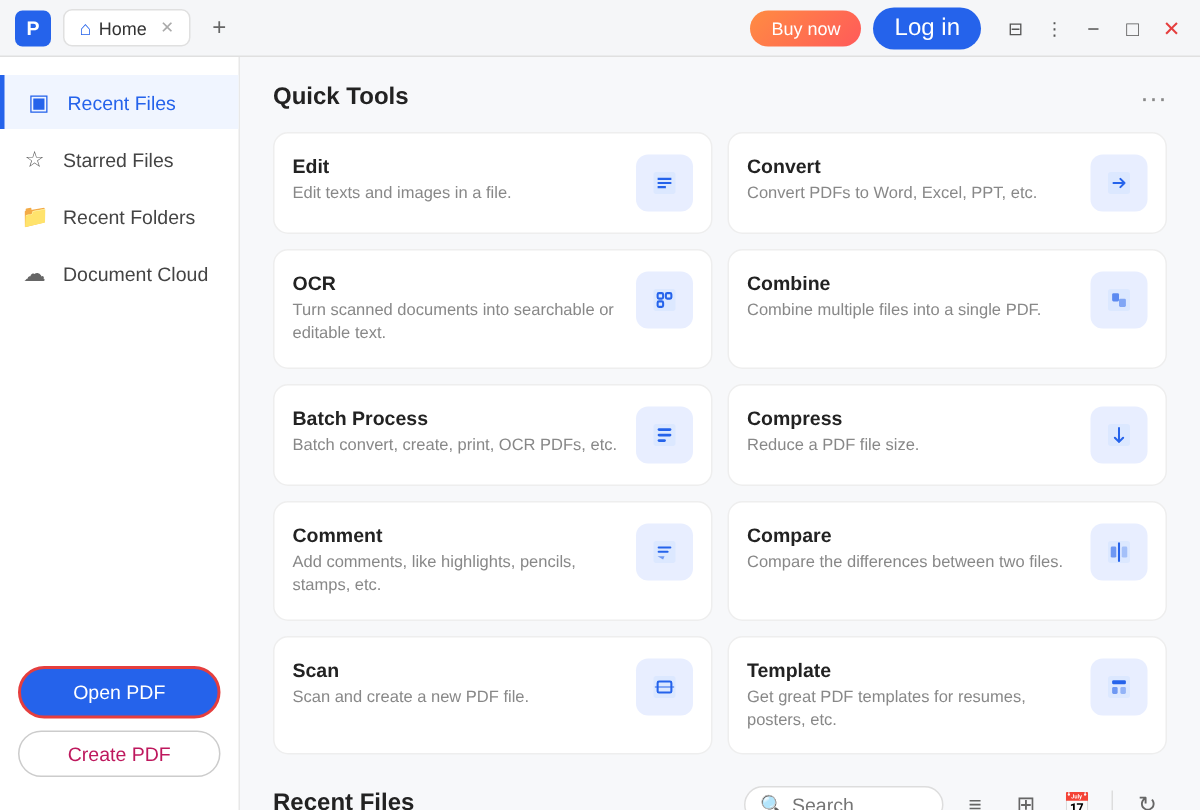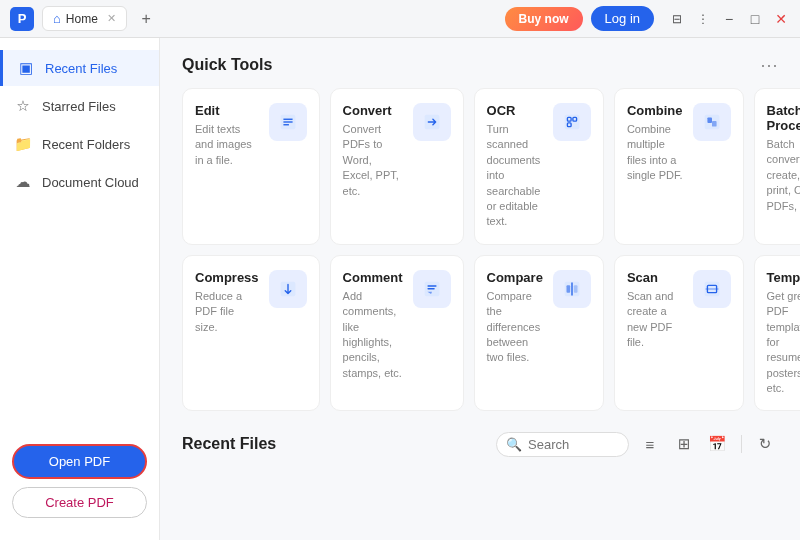--- a/index.html
+++ b/index.html
@@ -40,28 +40,28 @@
     }
     .titlebar-right {
       margin-left: auto;
       display: flex; align-items: center; gap: 8px;
     }
     .btn-buynow {
       background: linear-gradient(135deg, #ff8c42, #ff5a5a);
       color: white; border: none;
       padding: 5px 14px;
       border-radius: 14px;
-      font-size: 12px; cursor: pointer; font-weight: 700; text-align: right;
+      font-size: 12px; cursor: pointer; font-weight: 400; text-align: right;
     }
     .btn-login {
       background: #2563eb;
       color: white; border: none;
       padding: 5px 14px;
       border-radius: 14px;
-      font-size: 13px; cursor: pointer; font-weight: 500;
+      font-size: 16px; cursor: pointer; font-weight: 500;
     }
     .win-controls {
       display: flex; gap: 8px; margin-left: 6px;
     }
     .win-btn {
       width: 18px; height: 18px;
       display: flex; align-items: center; justify-content: center;
       color: #555; font-size: 14px; cursor: pointer;
     }
 
@@ -140,21 +140,21 @@
     .section-title {
       font-size: 16px; font-weight: 600; color: #222;
     }
     .section-more {
       color: #888; cursor: pointer; font-size: 18px; line-height: 1;
     }
 
     
     .tools-grid {
       display: grid;
-      grid-template-columns: repeat(5, 1fr);
+      grid-template-columns: repeat(2, 1fr);
       gap: 10px;
       margin-bottom: 20px;
     }
     .tool-card {
       background: white;
       border-radius: 10px;
       padding: 14px 12px;
       display: flex;
       align-items: flex-start;
       gap: 10px;

